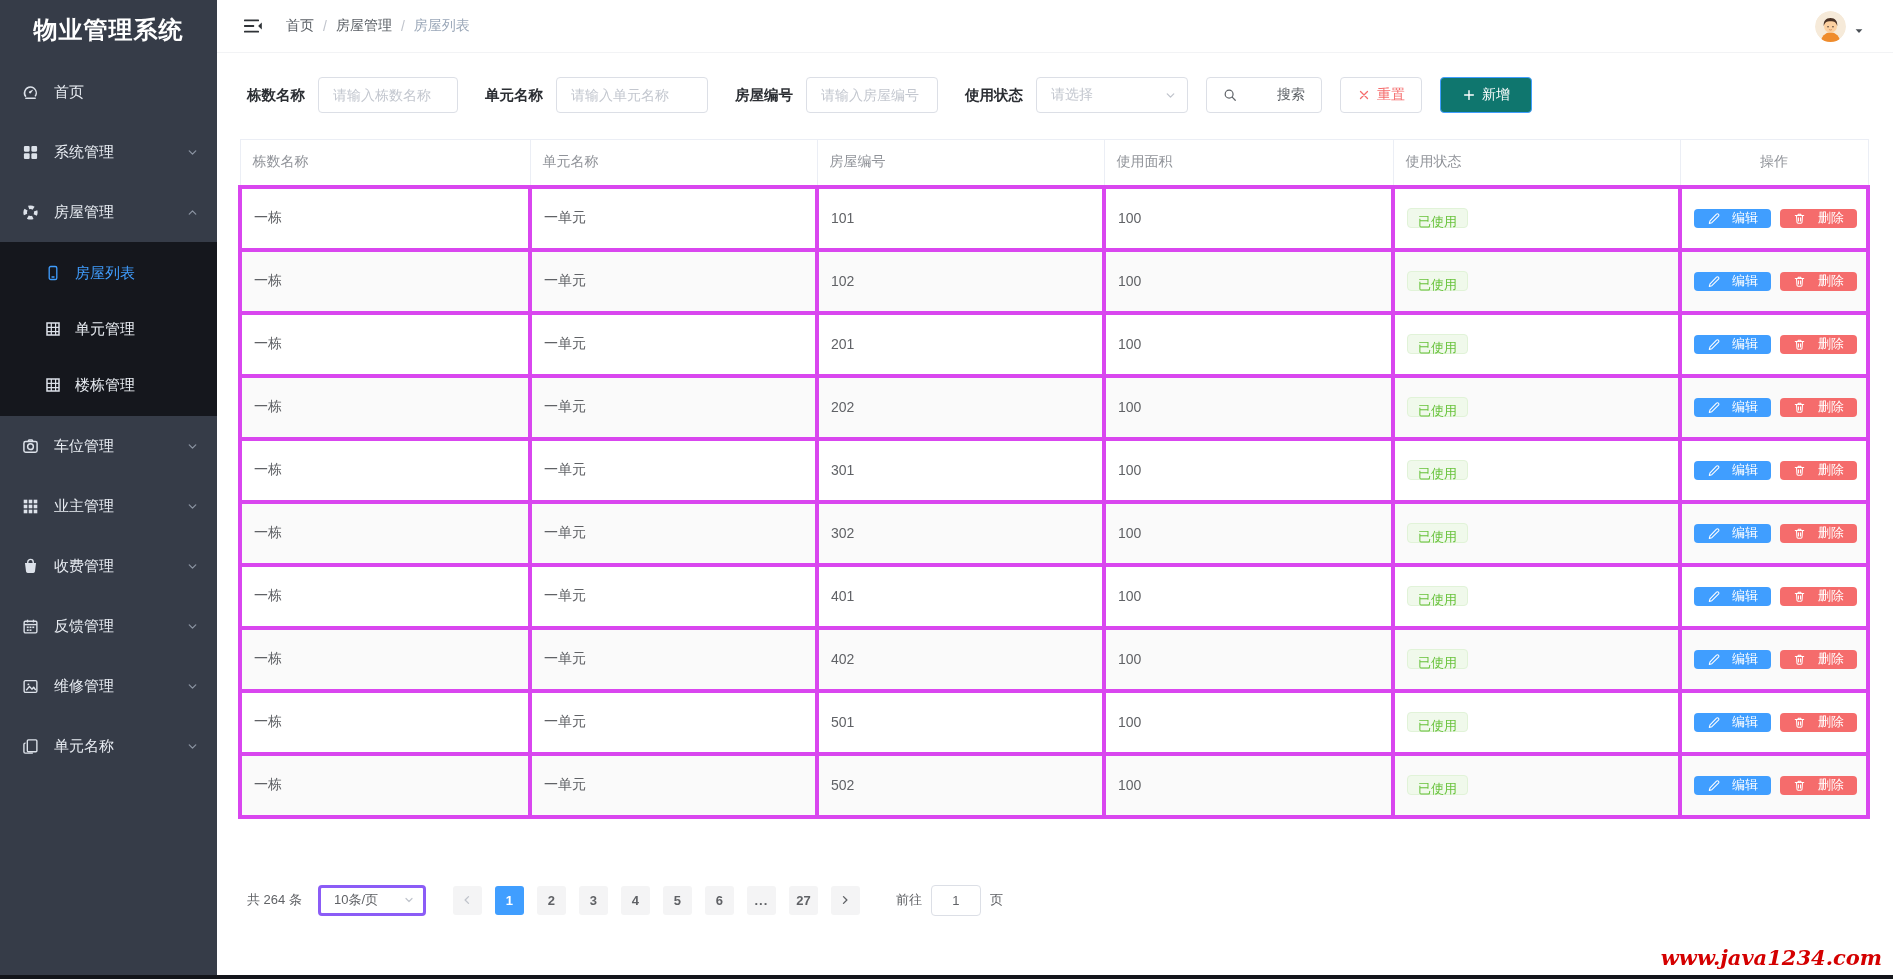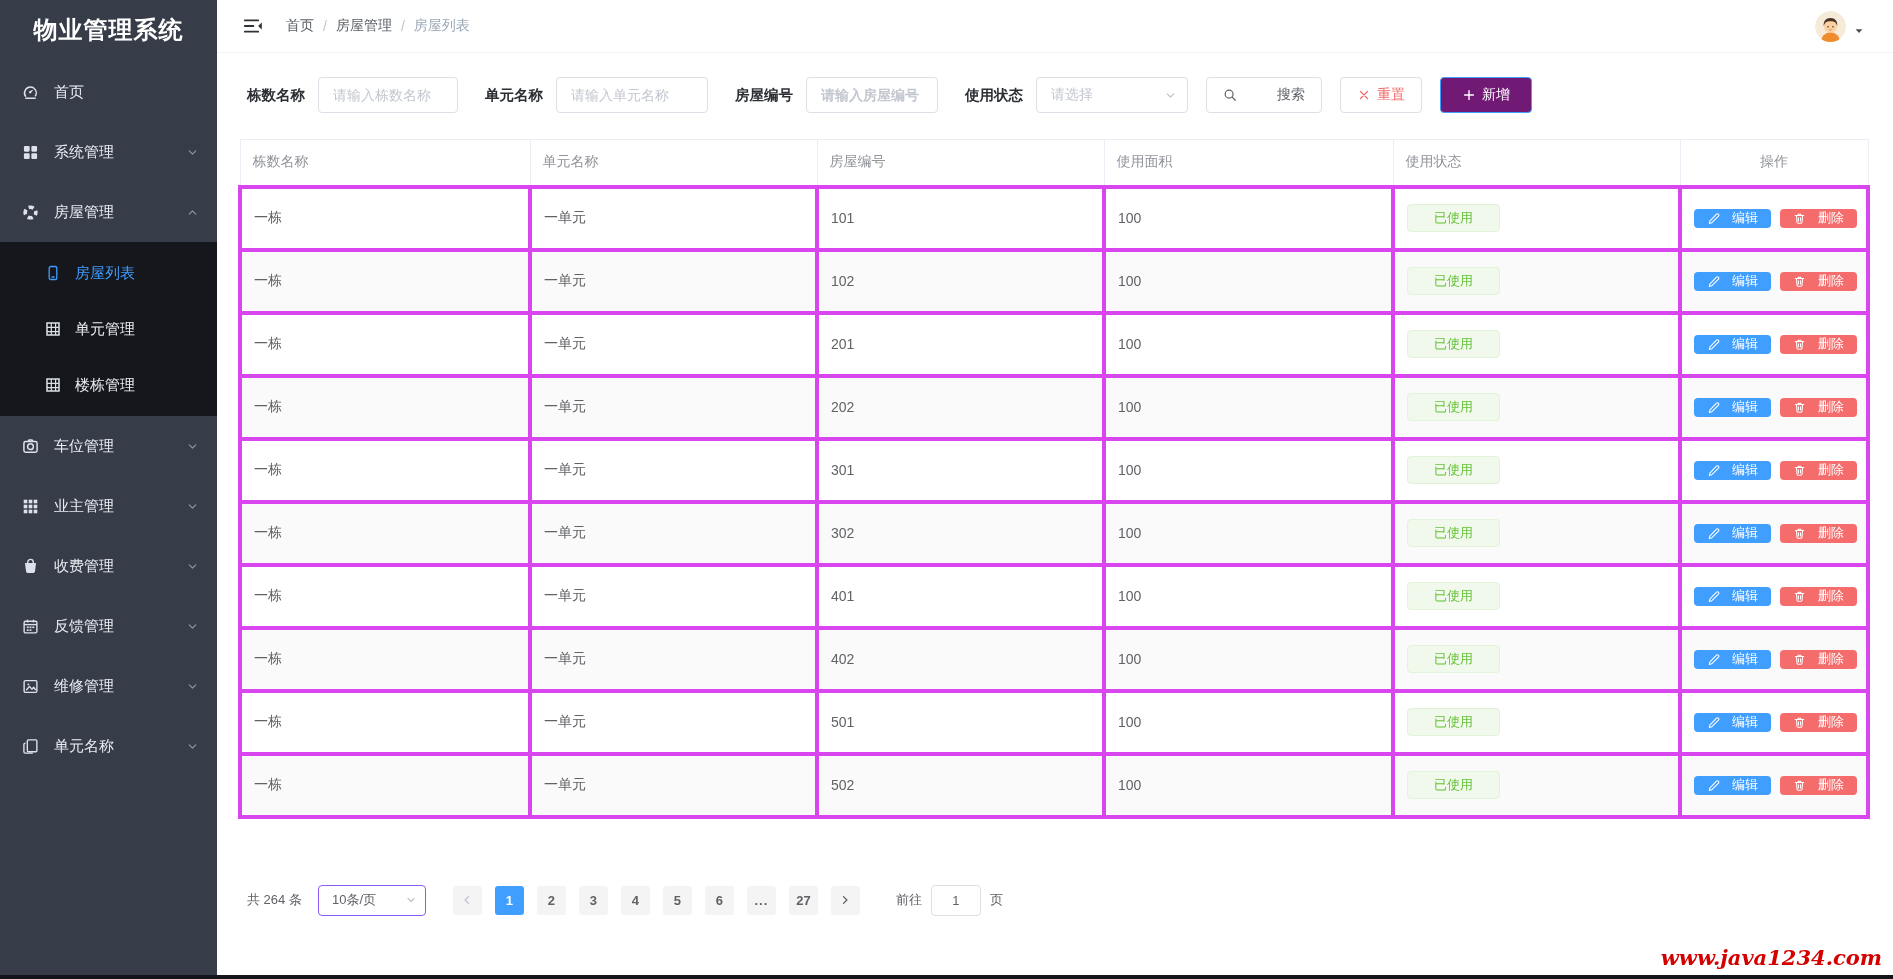--- a/index.html
+++ b/index.html
@@ -39,48 +39,48 @@
   .caret { width:12px; height:12px; color:#4a4f55; display:inline-flex; margin-top:10px; }
 
   
   .filters { display:flex; align-items:center; padding:24px 0 0 30px; }
   .f-group { display:flex; align-items:center; margin-right:27px; }
   .f-label { font-size:14.5px; font-weight:bold; color:#2b2e33; white-space:nowrap; margin-right:13px; }
   .f-input { height:36px; border:1px solid #dcdfe6; border-radius:4px; padding:0 14px; font-size:14px; color:#606266; outline:none; font-family:inherit; }
   .f-input::placeholder { color:#c3c7cf; }
   .w-building { width:140px; }
   .w-unit { width:152px; }
-  .w-house { width:132px;font-weight:bold; }
+  .w-house { width:132px; }
   .f-select { width:152px; height:36px; border:1px solid #dcdfe6; border-radius:4px; display:flex; align-items:center; justify-content:space-between; padding:0 10px 0 14px; font-size:14px; color:#c3c7cf; cursor:pointer; }
   .f-select .sel-caret { width:13px; height:13px; color:#c0c4cc; display:inline-flex; }
   .btn { height:36px; border-radius:4px; display:inline-flex; align-items:center; justify-content:center; font-size:14px; gap:6px; border:1px solid #dcdfe6; background:#fff; color:#5f6368; padding:0 16px; cursor:pointer; font-family:inherit; }
   .b-icon { width:14px; height:14px; display:inline-flex; }
   .btn-search { margin-left:-9px;gap:40px; }
   .btn-reset { color:#f56c6c; margin-left:18px; }
   .btn-reset .b-icon { color:#f56c6c; }
-  .btn-add { background:#701a75; border-color:#409eff; color:#fff; margin-left:18px; padding:0 21px; }
+  .btn-add { background:#0f766e; border-color:#409eff; color:#fff; margin-left:18px; padding:0 21px; }
 
   
   .table-wrap { margin:26px 27px 0 21px; }
   table { width:100%; border-collapse:collapse; table-layout:fixed; }
   th { height:47px; font-size:14px; color:#909399; font-weight:400; text-align:left; padding:0 12px; border:1px solid #ebeef5; background:#fff; }
   th.c-center { text-align:center; }
   td { height:63px; font-size:14px; color:#606266; padding:0 12px; border:4px solid #d946ef; background:#fff; }
   tbody tr:nth-child(even) td { background:#fafafa; }
-  .badge { display:inline-block; padding:0 26px; height:28px; line-height:26px; background:#f0f9eb; border:1px solid #e1f3d8; color:#67c23a; border-radius:4px; font-size:13px; }
+  .badge { display:inline-block; padding:0 10px; height:20px; line-height:26px; background:#f0f9eb; border:1px solid #e1f3d8; color:#67c23a; border-radius:4px; font-size:13px; }
   .ops { text-align:center; white-space:nowrap; }
   .btn-edit, .btn-del { border:none; height:19px; padding:0 13px; border-radius:4px; font-size:13px; display:inline-flex; align-items:center; gap:12px; color:#fff; cursor:pointer; font-family:inherit; vertical-align:middle; }
   .btn-edit { background:#409eff; margin-right:9px; }
   .btn-del { background:#f56c6c; }
   .btn-edit .b-icon, .btn-del .b-icon { width:13px; height:13px; }
 
   
   .pagination { display:flex; align-items:center; margin:66px 0 0 30px; font-size:13px; color:#606266; }
   .pg-total { margin-right:16px; }
-  .pg-size { width:108px; height:31px; border:1px solid #8b5cf6; border-radius:4px; display:flex; align-items:center; justify-content:space-between; padding:0 8px 0 13px; color:#606266; margin-right:27px; cursor:pointer;text-align:right; }
+  .pg-size { width:108px; height:31px; border:3px solid #8b5cf6; border-radius:4px; display:flex; align-items:center; justify-content:space-between; padding:0 8px 0 13px; color:#606266; margin-right:27px; cursor:pointer;text-align:right; }
   .pg-size .sel-caret { width:12px; height:12px; color:#c0c4cc; display:inline-flex; }
   .pg-nav, .pg-btn { min-width:29px; height:29px; border:none; border-radius:3px; background:#f4f4f5; color:#606266; font-size:13px; font-weight:bold; display:inline-flex; align-items:center; justify-content:center; cursor:pointer; font-family:inherit; }
   .pg-nav .nav-ic { width:12px; height:12px; display:inline-flex; }
   .pg-nav.prev { color:#c0c4cc; margin-right:13px; }
   .pg-nav.next { margin-left:13px; }
   .pages { display:flex; gap:13px; }
   .pg-btn.active { background:#409eff; color:#fff; }
   .pg-btn.more { letter-spacing:1px; }
   .goto { margin-left:36px; display:flex; align-items:center; gap:9px; color:#606266; }
   .goto input { width:50px; height:31px; border:1px solid #dcdfe6; border-radius:4px; text-align:center; font-size:13px; color:#606266; outline:none; font-family:inherit; }

